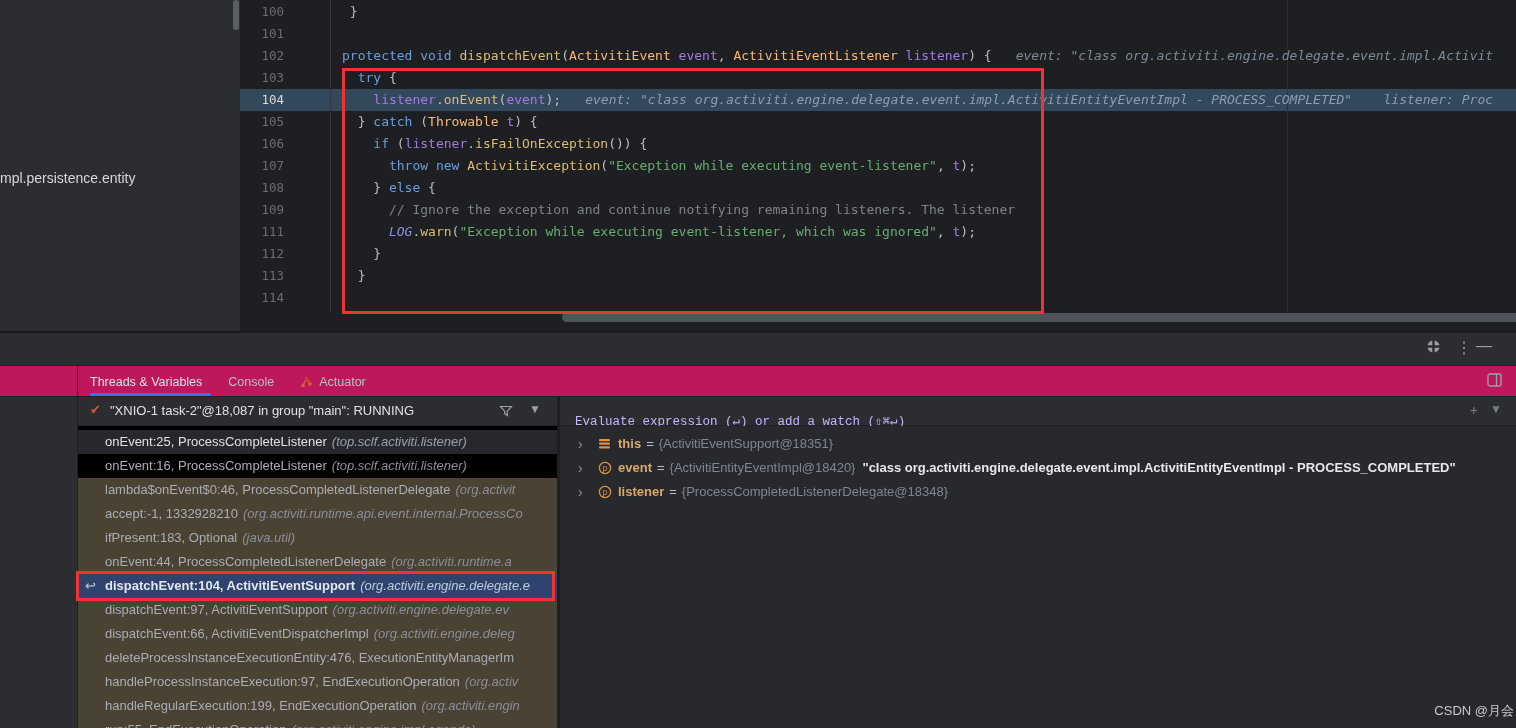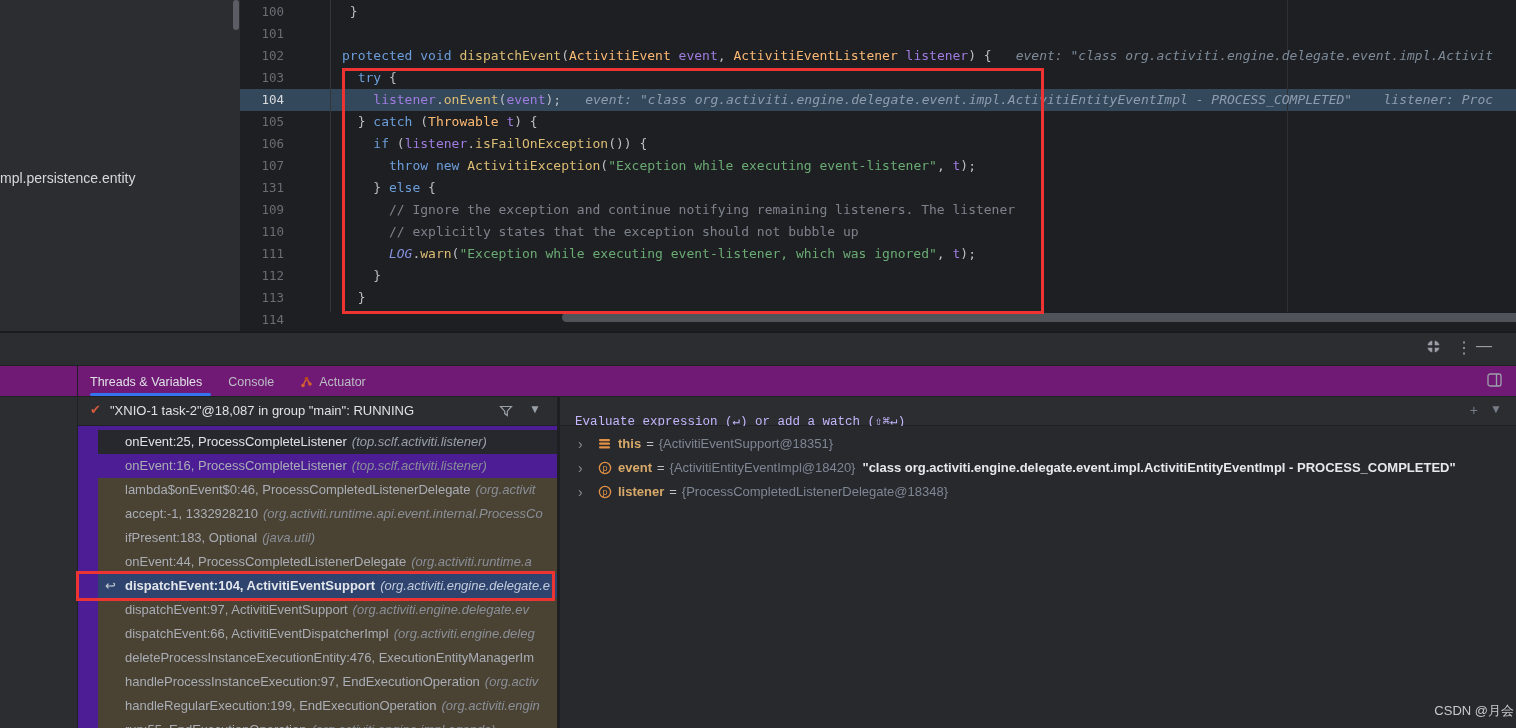--- a/index.html
+++ b/index.html
@@ -29,37 +29,37 @@
   .hint{color:#7d8b99;font-style:italic;margin-left:24px;}
   .line.cur .hint{color:#8e9dae;}
   #editor-hscroll{left:322px;top:313px;width:1184px;height:9px;background:#50545a;border-radius:5px;}
   #code-red-box{left:342px;top:68px;width:702px;height:246px;border:3px solid #ee3333;z-index:5;}
 
   
   #dbg-divider{left:0;top:331px;width:1516px;height:2px;background:#1a1b1e;}
   #dbg-header{left:0;top:333px;width:1516px;height:32px;background:#2b2d30;}
   .hdr-ic{position:absolute;top:6px;color:#9da0a8;font-size:15px;line-height:20px;}
   #dbg-header-sep{left:0;top:365px;width:1516px;height:1px;background:#1f2124;}
-  #tab-row{left:0;top:366px;width:1516px;height:31px;background:#701a75;}
+  #tab-row{left:0;top:366px;width:1516px;height:31px;background:#be185d;}
   #tabs{position:absolute;left:90px;top:0;height:31px;display:flex;align-items:center;gap:26px;}
   .tab{font-size:12.5px;color:#bcbec4;display:flex;align-items:center;gap:6px;cursor:default;}
   .tab.active{color:#dfe1e5;}
   #tab-underline{left:90px;top:393px;width:121px;height:3px;background:#3574f0;border-radius:2px;}
   #tab-row-sep{left:0;top:396px;width:1516px;height:1px;background:#1f2124;}
 
   #left-strip{left:0;top:397px;width:77px;height:331px;background:#2b2d30;}
   #left-strip-sep{left:77px;top:366px;width:1px;height:362px;background:#1f2124;}
 
   #thread-bar{left:78px;top:397px;width:479px;height:29px;background:#2b2d30;border-bottom:1px solid #1f2124;}
   #thread-check{position:absolute;left:12px;top:5px;color:#d2593b;font-size:13px;}
   #thread-text{position:absolute;left:32px;top:6px;font-size:13px;color:#dfe1e5;white-space:nowrap;}
   #thread-filter{position:absolute;right:44px;top:7px;}
   #thread-chevron{position:absolute;right:16px;top:5px;color:#9aa0a8;font-size:12px;}
 
-  #frames-list{left:78px;top:426px;width:570px;height:302px;background:#4c1d95;padding-top:4px;overflow:hidden;padding-left:20px;}
+  #frames-list{left:78px;top:426px;width:570px;height:302px;background:#000000;padding-top:4px;overflow:hidden;}
   .frame-row{position:relative;height:24px;line-height:24px;padding-left:27px;font-size:13px;
              color:#a9adb5;white-space:nowrap;overflow:hidden;}
   .frame-row .fpkg{font-style:italic;color:#8a8f98;margin-left:5px;}
   .frame-row.top{background:#26282e;color:#dfe1e5;}
   .frame-row.top .fpkg{color:#9aa0a8;}
   .frame-row.lib{background:#4a4233;}
   .frame-row.selected{background:#2e436e;color:#e3e6ea;font-weight:600;}
   .frame-row.selected .fpkg{color:#c2cbdb;font-weight:400;}
   .frame-row .ret-ic{position:absolute;left:7px;top:0;color:#c8cdd4;font-weight:400;font-size:13px;}
   #frame-red-box{left:76px;top:571px;width:479px;height:30px;border:3px solid #ee3333;z-index:6;}
@@ -100,23 +100,22 @@
     <div id="gutter-sep" class="abs"></div>
     <div id="code-lines">
         <div class="line"><div class="lnum">100</div><div class="lcode"> <span class="pl">}</span></div></div>
         <div class="line"><div class="lnum">101</div><div class="lcode"></div></div>
         <div class="line"><div class="lnum">102</div><div class="lcode"><span class="kw">protected</span><span class="pl"> </span><span class="kw">void</span><span class="pl"> </span><span class="mt">dispatchEvent</span><span class="pl">(</span><span class="cl">ActivitiEvent</span><span class="pl"> </span><span class="pa">event</span><span class="pl">, </span><span class="cl">ActivitiEventListener</span><span class="pl"> </span><span class="pa">listener</span><span class="pl">) {</span><span class="hint">event: "class org.activiti.engine.delegate.event.impl.Activit</span></div></div>
         <div class="line"><div class="lnum">103</div><div class="lcode">  <span class="kw">try</span><span class="pl"> {</span></div></div>
         <div class="line cur"><div class="lnum">104</div><div class="lcode">    <span class="pa">listener</span><span class="pl">.</span><span class="mt">onEvent</span><span class="pl">(</span><span class="pa">event</span><span class="pl">);</span><span class="hint">event: "class org.activiti.engine.delegate.event.impl.ActivitiEntityEventImpl - PROCESS_COMPLETED"    listener: Proc</span></div></div>
         <div class="line"><div class="lnum">105</div><div class="lcode">  <span class="pl">} </span><span class="kw">catch</span><span class="pl"> (</span><span class="cl">Throwable</span><span class="pl"> </span><span class="pa">t</span><span class="pl">) {</span></div></div>
         <div class="line"><div class="lnum">106</div><div class="lcode">    <span class="kw">if</span><span class="pl"> (</span><span class="pa">listener</span><span class="pl">.</span><span class="mt">isFailOnException</span><span class="pl">()) {</span></div></div>
         <div class="line"><div class="lnum">107</div><div class="lcode">      <span class="kw">throw</span><span class="pl"> </span><span class="kw">new</span><span class="pl"> </span><span class="mt">ActivitiException</span><span class="pl">(</span><span class="st">"Exception while executing event-listener"</span><span class="pl">, </span><span class="pa">t</span><span class="pl">);</span></div></div>
-        <div class="line"><div class="lnum">131</div><div class="lcode">    <span class="pl">} </span><span class="kw">else</span><span class="pl"> {</span></div></div>
+        <div class="line"><div class="lnum">108</div><div class="lcode">    <span class="pl">} </span><span class="kw">else</span><span class="pl"> {</span></div></div>
         <div class="line"><div class="lnum">109</div><div class="lcode">      <span class="cm">// Ignore the exception and continue notifying remaining listeners. The listener</span></div></div>
-        <div class="line"><div class="lnum">110</div><div class="lcode">      <span class="cm">// explicitly states that the exception should not bubble up</span></div></div>
         <div class="line"><div class="lnum">111</div><div class="lcode">      <span class="fd">LOG</span><span class="pl">.</span><span class="mt">warn</span><span class="pl">(</span><span class="st">"Exception while executing event-listener, which was ignored"</span><span class="pl">, </span><span class="pa">t</span><span class="pl">);</span></div></div>
         <div class="line"><div class="lnum">112</div><div class="lcode">    <span class="pl">}</span></div></div>
         <div class="line"><div class="lnum">113</div><div class="lcode">  <span class="pl">}</span></div></div>
         <div class="line"><div class="lnum">114</div><div class="lcode"></div></div>
       </div>
     <div id="editor-hscroll" class="abs"></div>
 
   </div>
   <div id="code-red-box" class="abs"></div>
 

